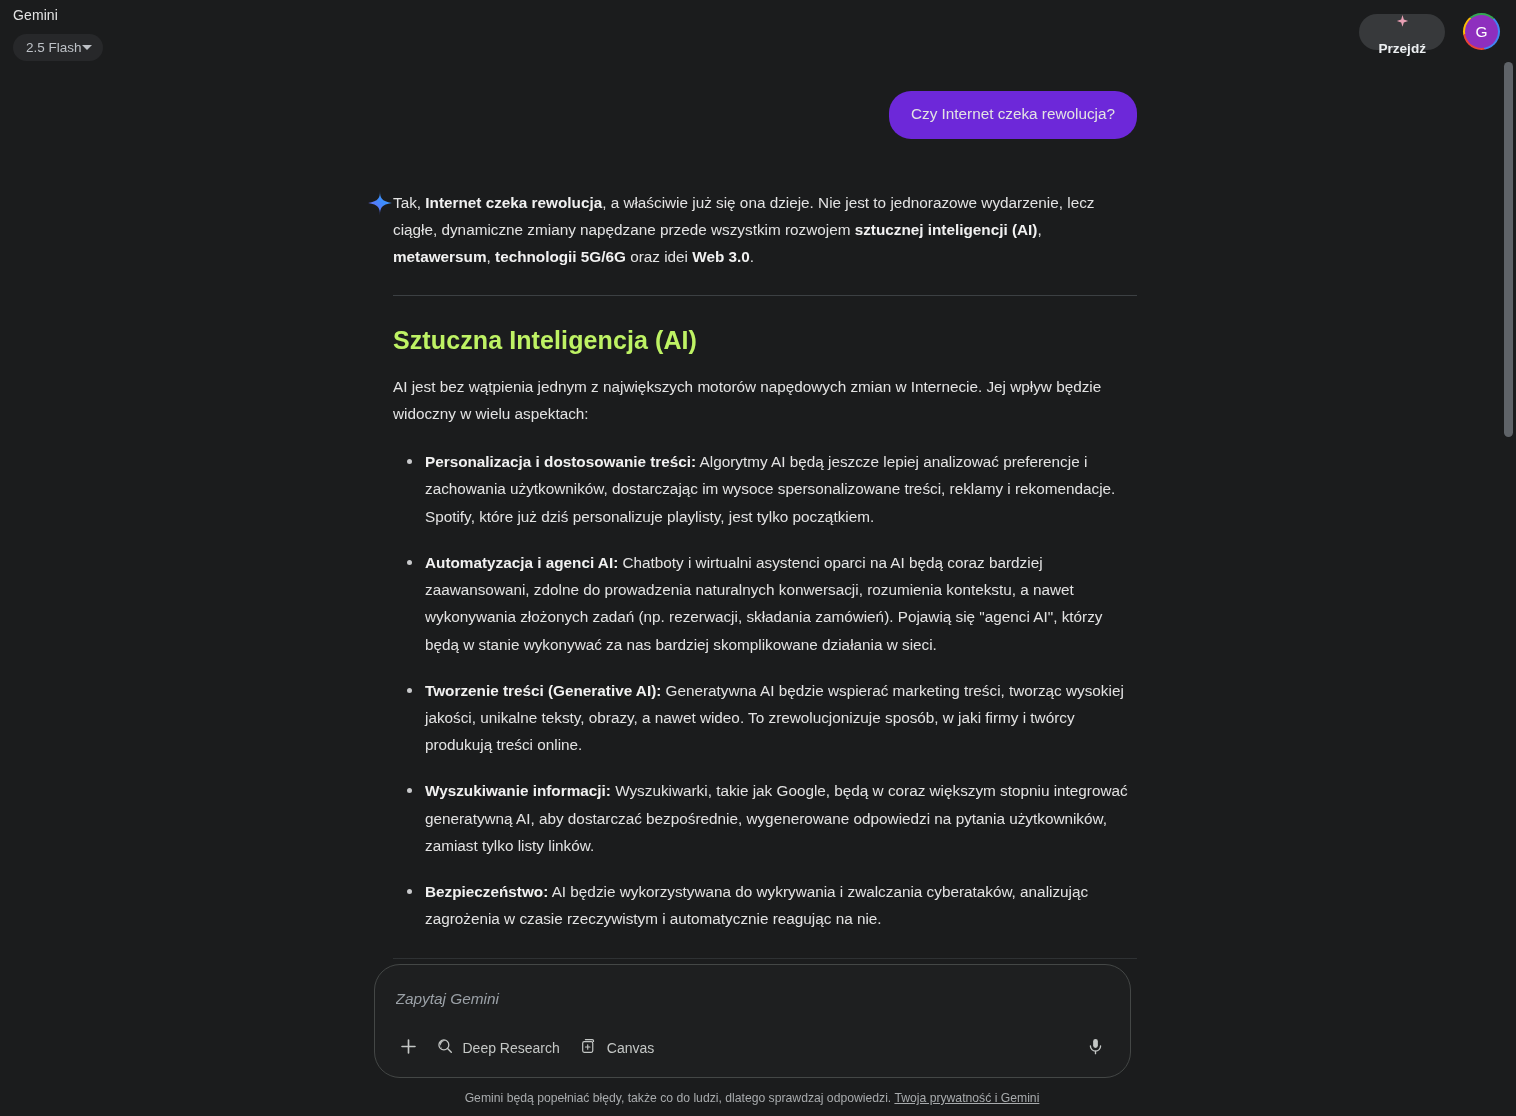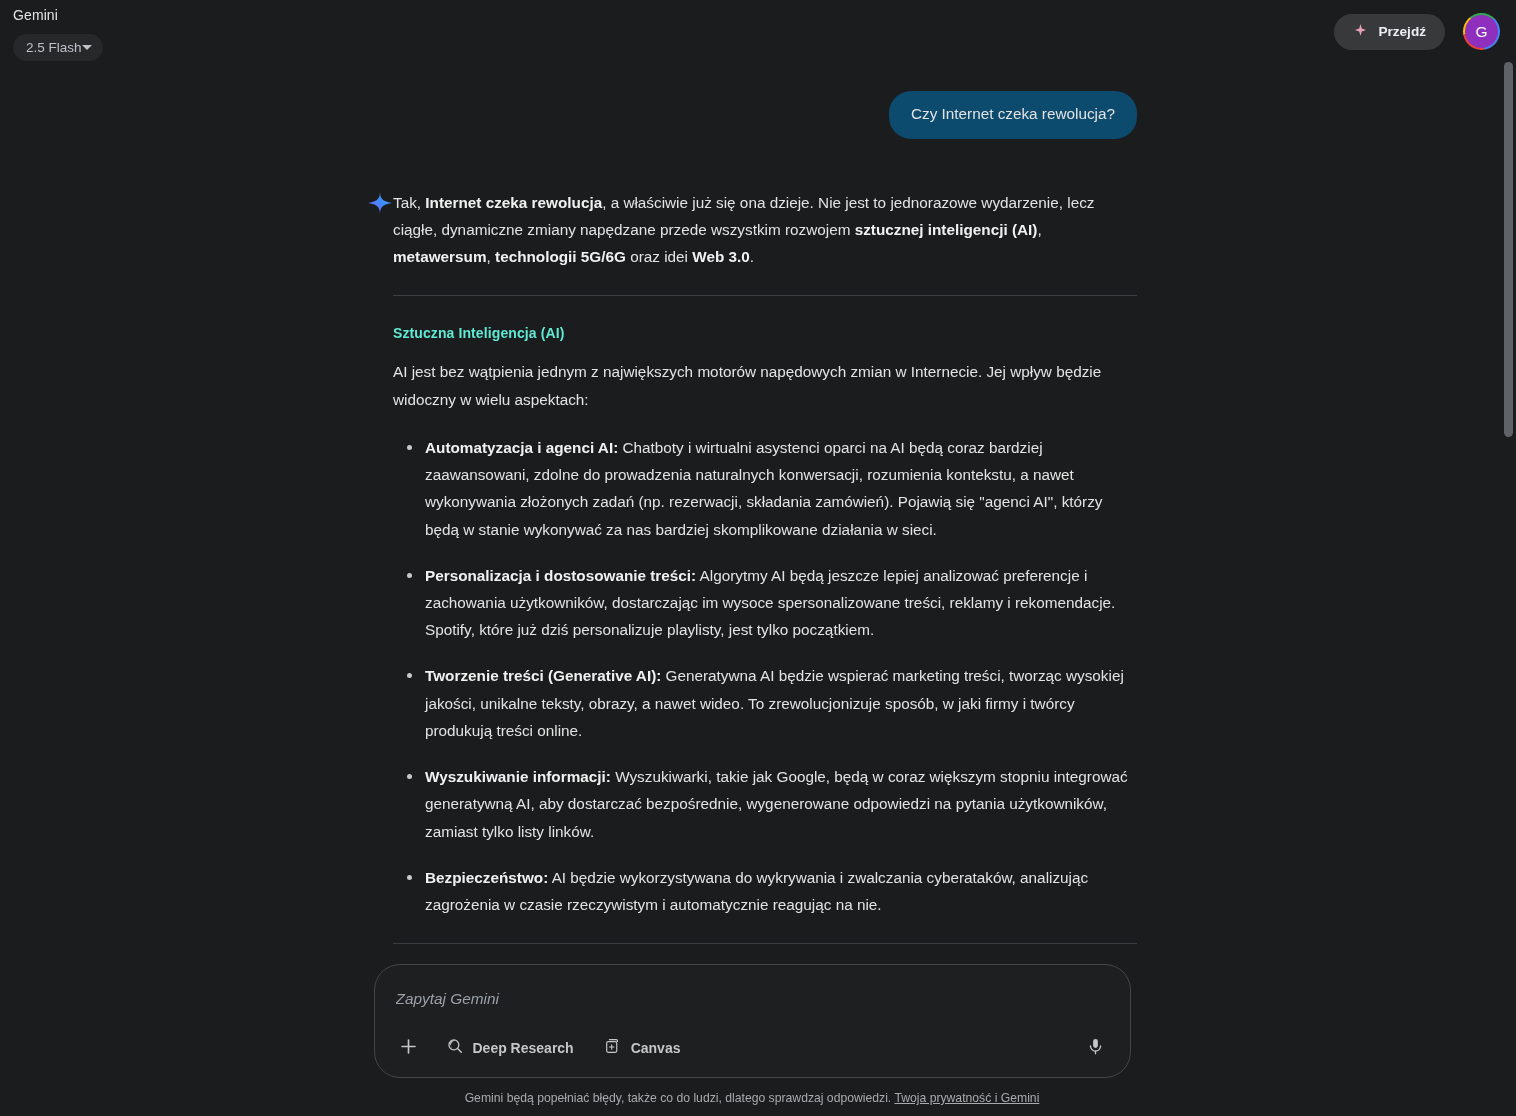--- a/index.html
+++ b/index.html
@@ -73,20 +73,21 @@
     display: inline-flex;
     align-items: center;
     gap: 10px;
     height: 36px;
     padding: 0 19px;
     background: #37393b;
     border-radius: 18px;
     cursor: pointer;
     border: none;
     font-family: inherit;
+    flex-direction: column;
   }
   .upgrade-label {
     font-size: 13.6px;
     font-weight: bold;
     color: #eceff1;
     line-height: 1;
   }
 
   .avatar-wrap {
     position: relative;
@@ -135,21 +136,21 @@
     position: relative;
     left: -6px;
     padding-top: 29px;
   }
 
   .user-row {
     display: flex;
     justify-content: flex-end;
   }
   .user-bubble {
-    background: #0c4a6e;
+    background: #6d28d9;
     border-radius: 22px;
     padding: 13px 22px 14px;
     font-size: 15.3px;
     color: #e3e3e3;
     line-height: 1.35;
     max-width: 640px;
   }
 
   .model-row {
     display: flex;
@@ -174,23 +175,23 @@
   .md p:last-child { margin-bottom: 0; }
   .md b, .md strong { font-weight: bold; color: #f1f1f1; }
 
   .md hr {
     border: none;
     border-top: 1px solid #3c4043;
     margin: 25px 0 28px 0;
   }
 
   .md h2 {
-    font-size: 14px;
+    font-size: 25px;
     font-weight: bold;
-    color: #5eead4;
+    color: #bef264;
     line-height: 1.3;
     margin: 0 0 16px 0;
     letter-spacing: .1px;
   }
 
   .md ul {
     margin: 0;
     padding-left: 32px;
     list-style: none;
   }
@@ -248,22 +249,20 @@
   }
   .composer-input::placeholder { color: #9aa0a6; opacity: 1; }
 
   .composer-tools {
     position: absolute;
     left: 17px;
     right: 17px;
     bottom: 12px;
     display: flex;
     align-items: center;
-    gap: 10px;
-    font-weight: bold;
   }
 
   .tool-plus {
     width: 34px; height: 34px;
     display: flex; align-items: center; justify-content: center;
     border-radius: 50%;
     cursor: pointer;
   }
 
   .tool-chip {
@@ -383,22 +382,22 @@
         <p><span>Tak, </span><b>Internet czeka rewolucja</b><span>, a właściwie już się ona dzieje. Nie jest to jednorazowe wydarzenie, lecz ciągłe, dynamiczne zmiany napędzane przede wszystkim rozwojem </span><b>sztucznej inteligencji (AI)</b><span>, </span><b>metawersum</b><span>, </span><b>technologii 5G/6G</b><span> oraz idei </span><b>Web 3.0</b><span>.</span></p>
 
 
         <hr>
 
         <h2>Sztuczna Inteligencja (AI)</h2>
 
         <p>AI jest bez wątpienia jednym z największych motorów napędowych zmian w Internecie. Jej wpływ będzie widoczny w wielu aspektach:</p>
 
         <ul>
+          <li><b>Personalizacja i dostosowanie treści:</b><span> Algorytmy AI będą jeszcze lepiej analizować preferencje i zachowania użytkowników, dostarczając im wysoce spersonalizowane treści, reklamy i rekomendacje. Spotify, które już dziś personalizuje playlisty, jest tylko początkiem.</span></li>
           <li><b>Automatyzacja i agenci AI:</b><span> Chatboty i wirtualni asystenci oparci na AI będą coraz bardziej zaawansowani, zdolne do prowadzenia naturalnych konwersacji, rozumienia kontekstu, a nawet wykonywania złożonych zadań (np. rezerwacji, składania zamówień). Pojawią się "agenci AI", którzy będą w stanie wykonywać za nas bardziej skomplikowane działania w sieci.</span></li>
-          <li><b>Personalizacja i dostosowanie treści:</b><span> Algorytmy AI będą jeszcze lepiej analizować preferencje i zachowania użytkowników, dostarczając im wysoce spersonalizowane treści, reklamy i rekomendacje. Spotify, które już dziś personalizuje playlisty, jest tylko początkiem.</span></li>
           <li><b>Tworzenie treści (Generative AI):</b><span> Generatywna AI będzie wspierać marketing treści, tworząc wysokiej jakości, unikalne teksty, obrazy, a nawet wideo. To zrewolucjonizuje sposób, w jaki firmy i twórcy produkują treści online.</span></li>
           <li><b>Wyszukiwanie informacji:</b><span> Wyszukiwarki, takie jak Google, będą w coraz większym stopniu integrować generatywną AI, aby dostarczać bezpośrednie, wygenerowane odpowiedzi na pytania użytkowników, zamiast tylko listy linków.</span></li>
           <li><b>Bezpieczeństwo:</b><span> AI będzie wykorzystywana do wykrywania i zwalczania cyberataków, analizując zagrożenia w czasie rzeczywistym i automatycznie reagując na nie.</span></li>
         </ul>
 
         <hr>
 
       </div>
     </div>
   </div>

